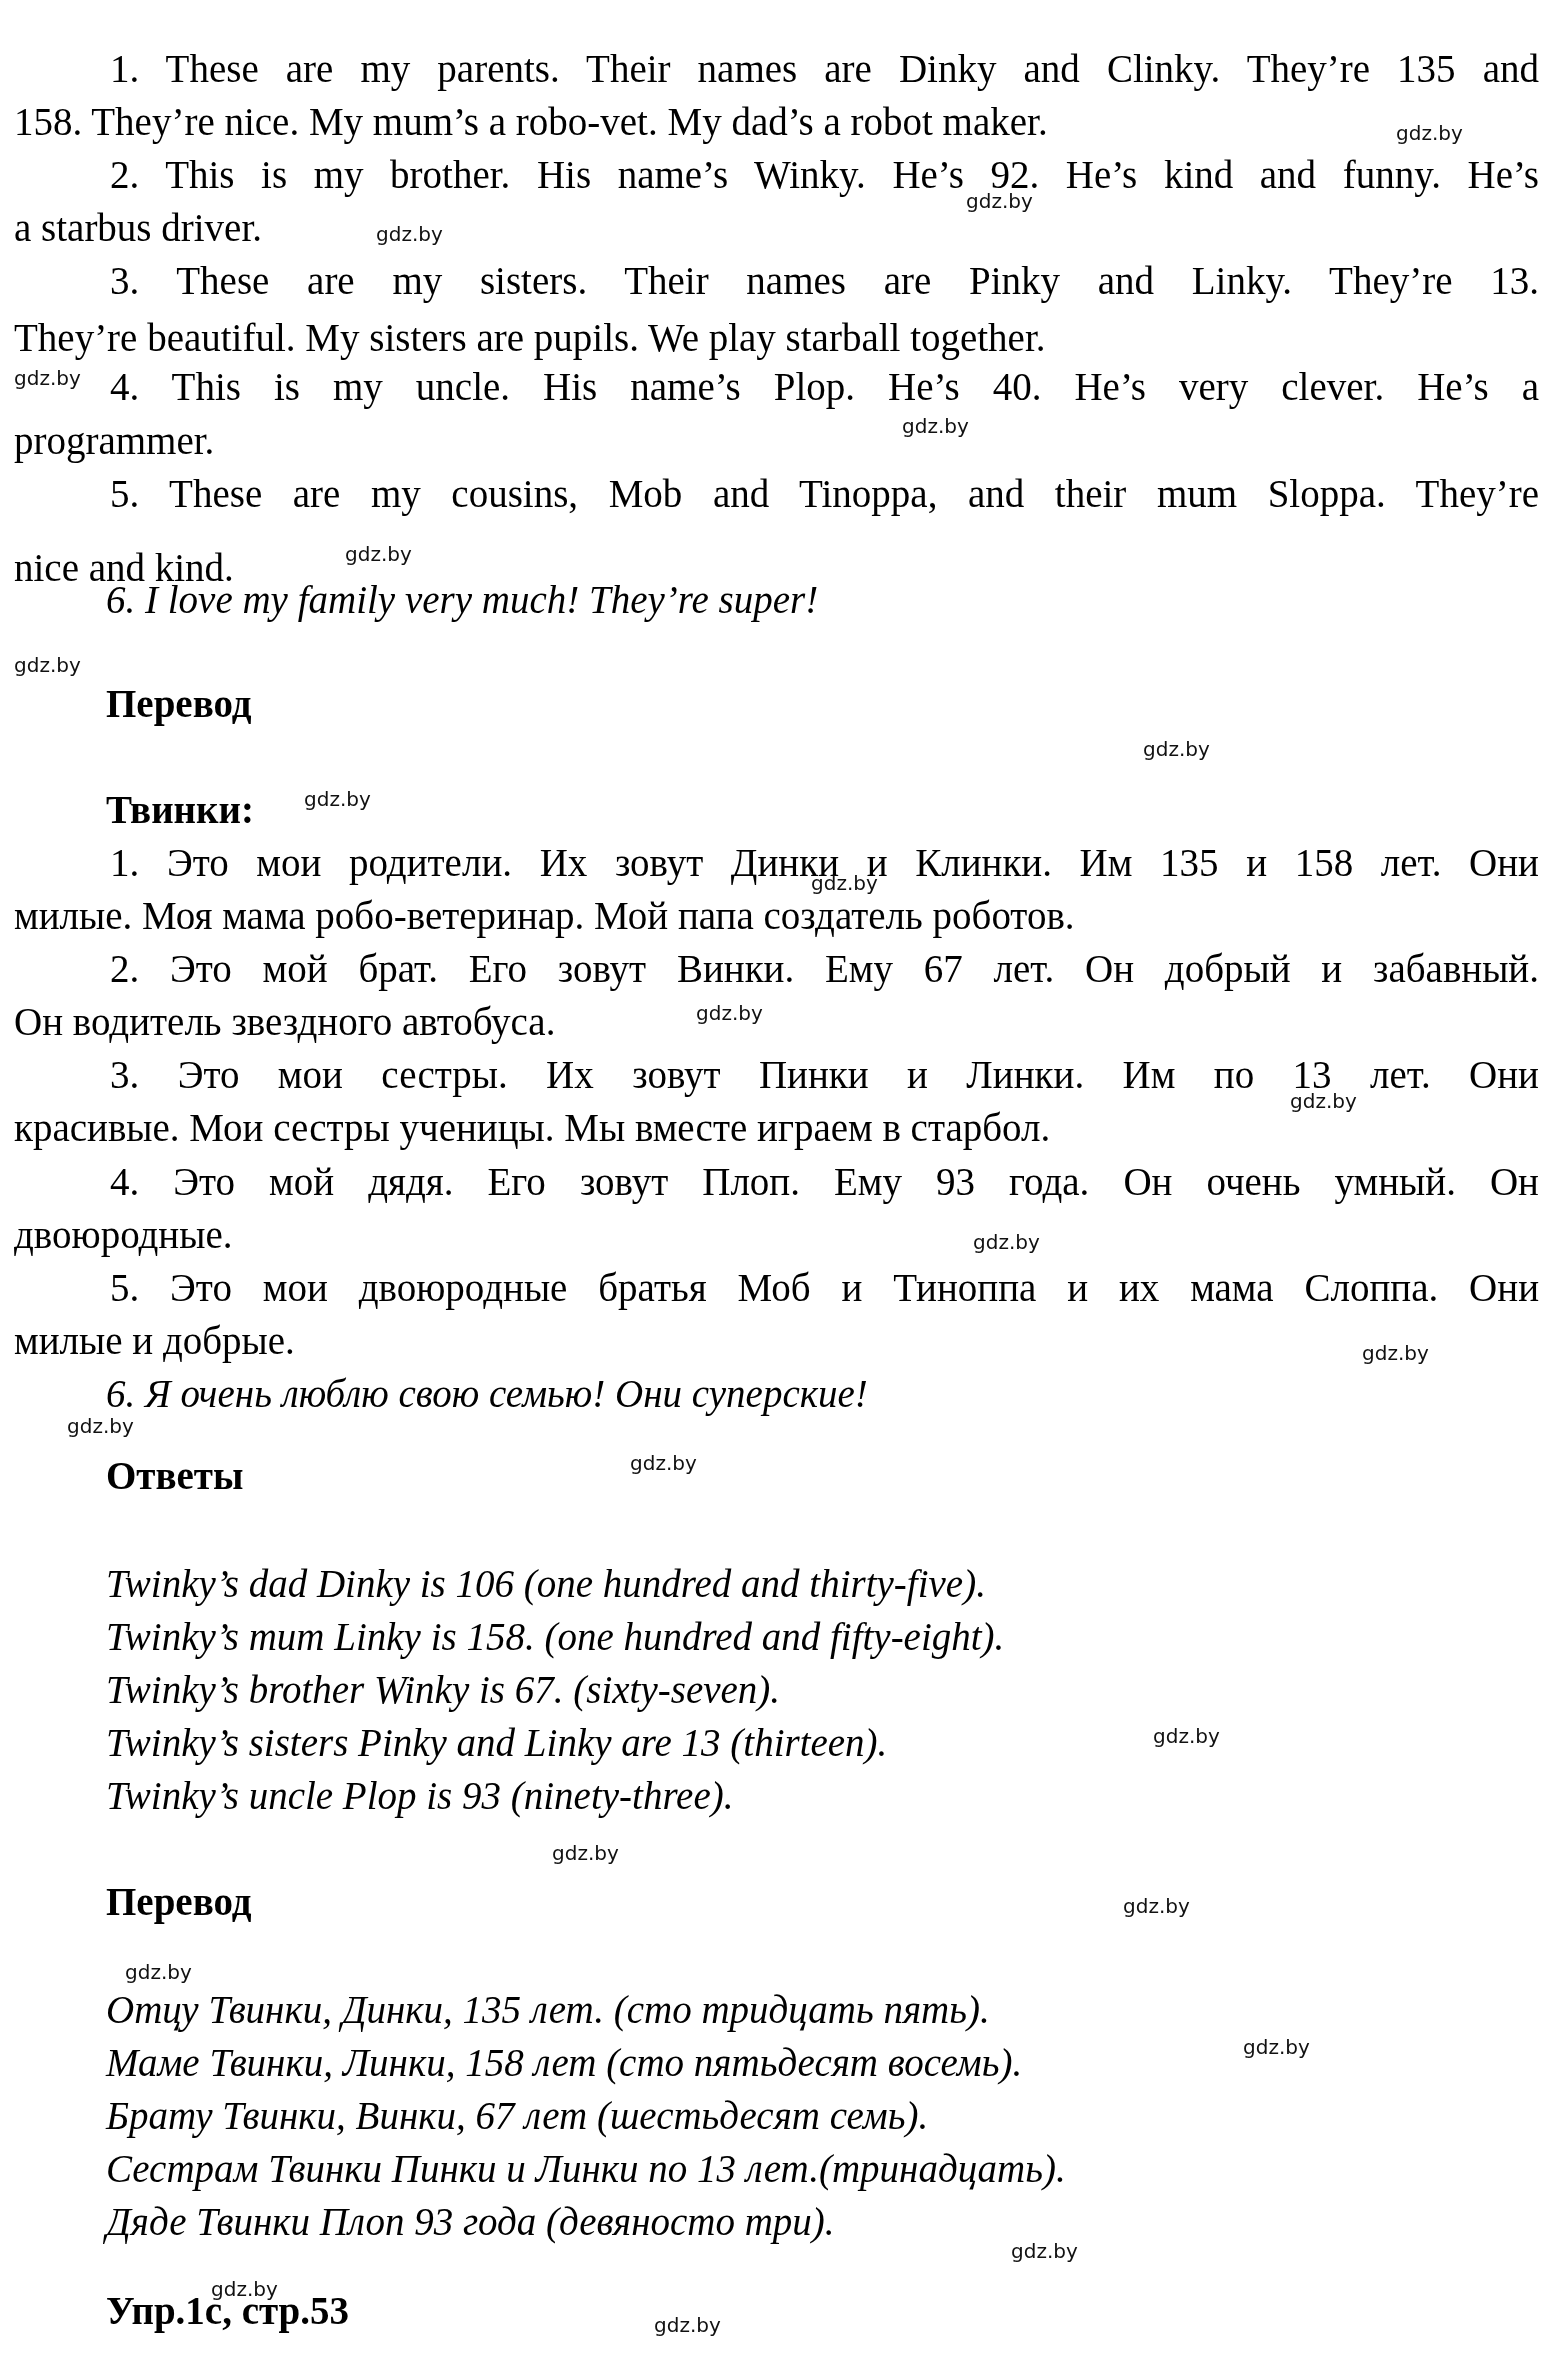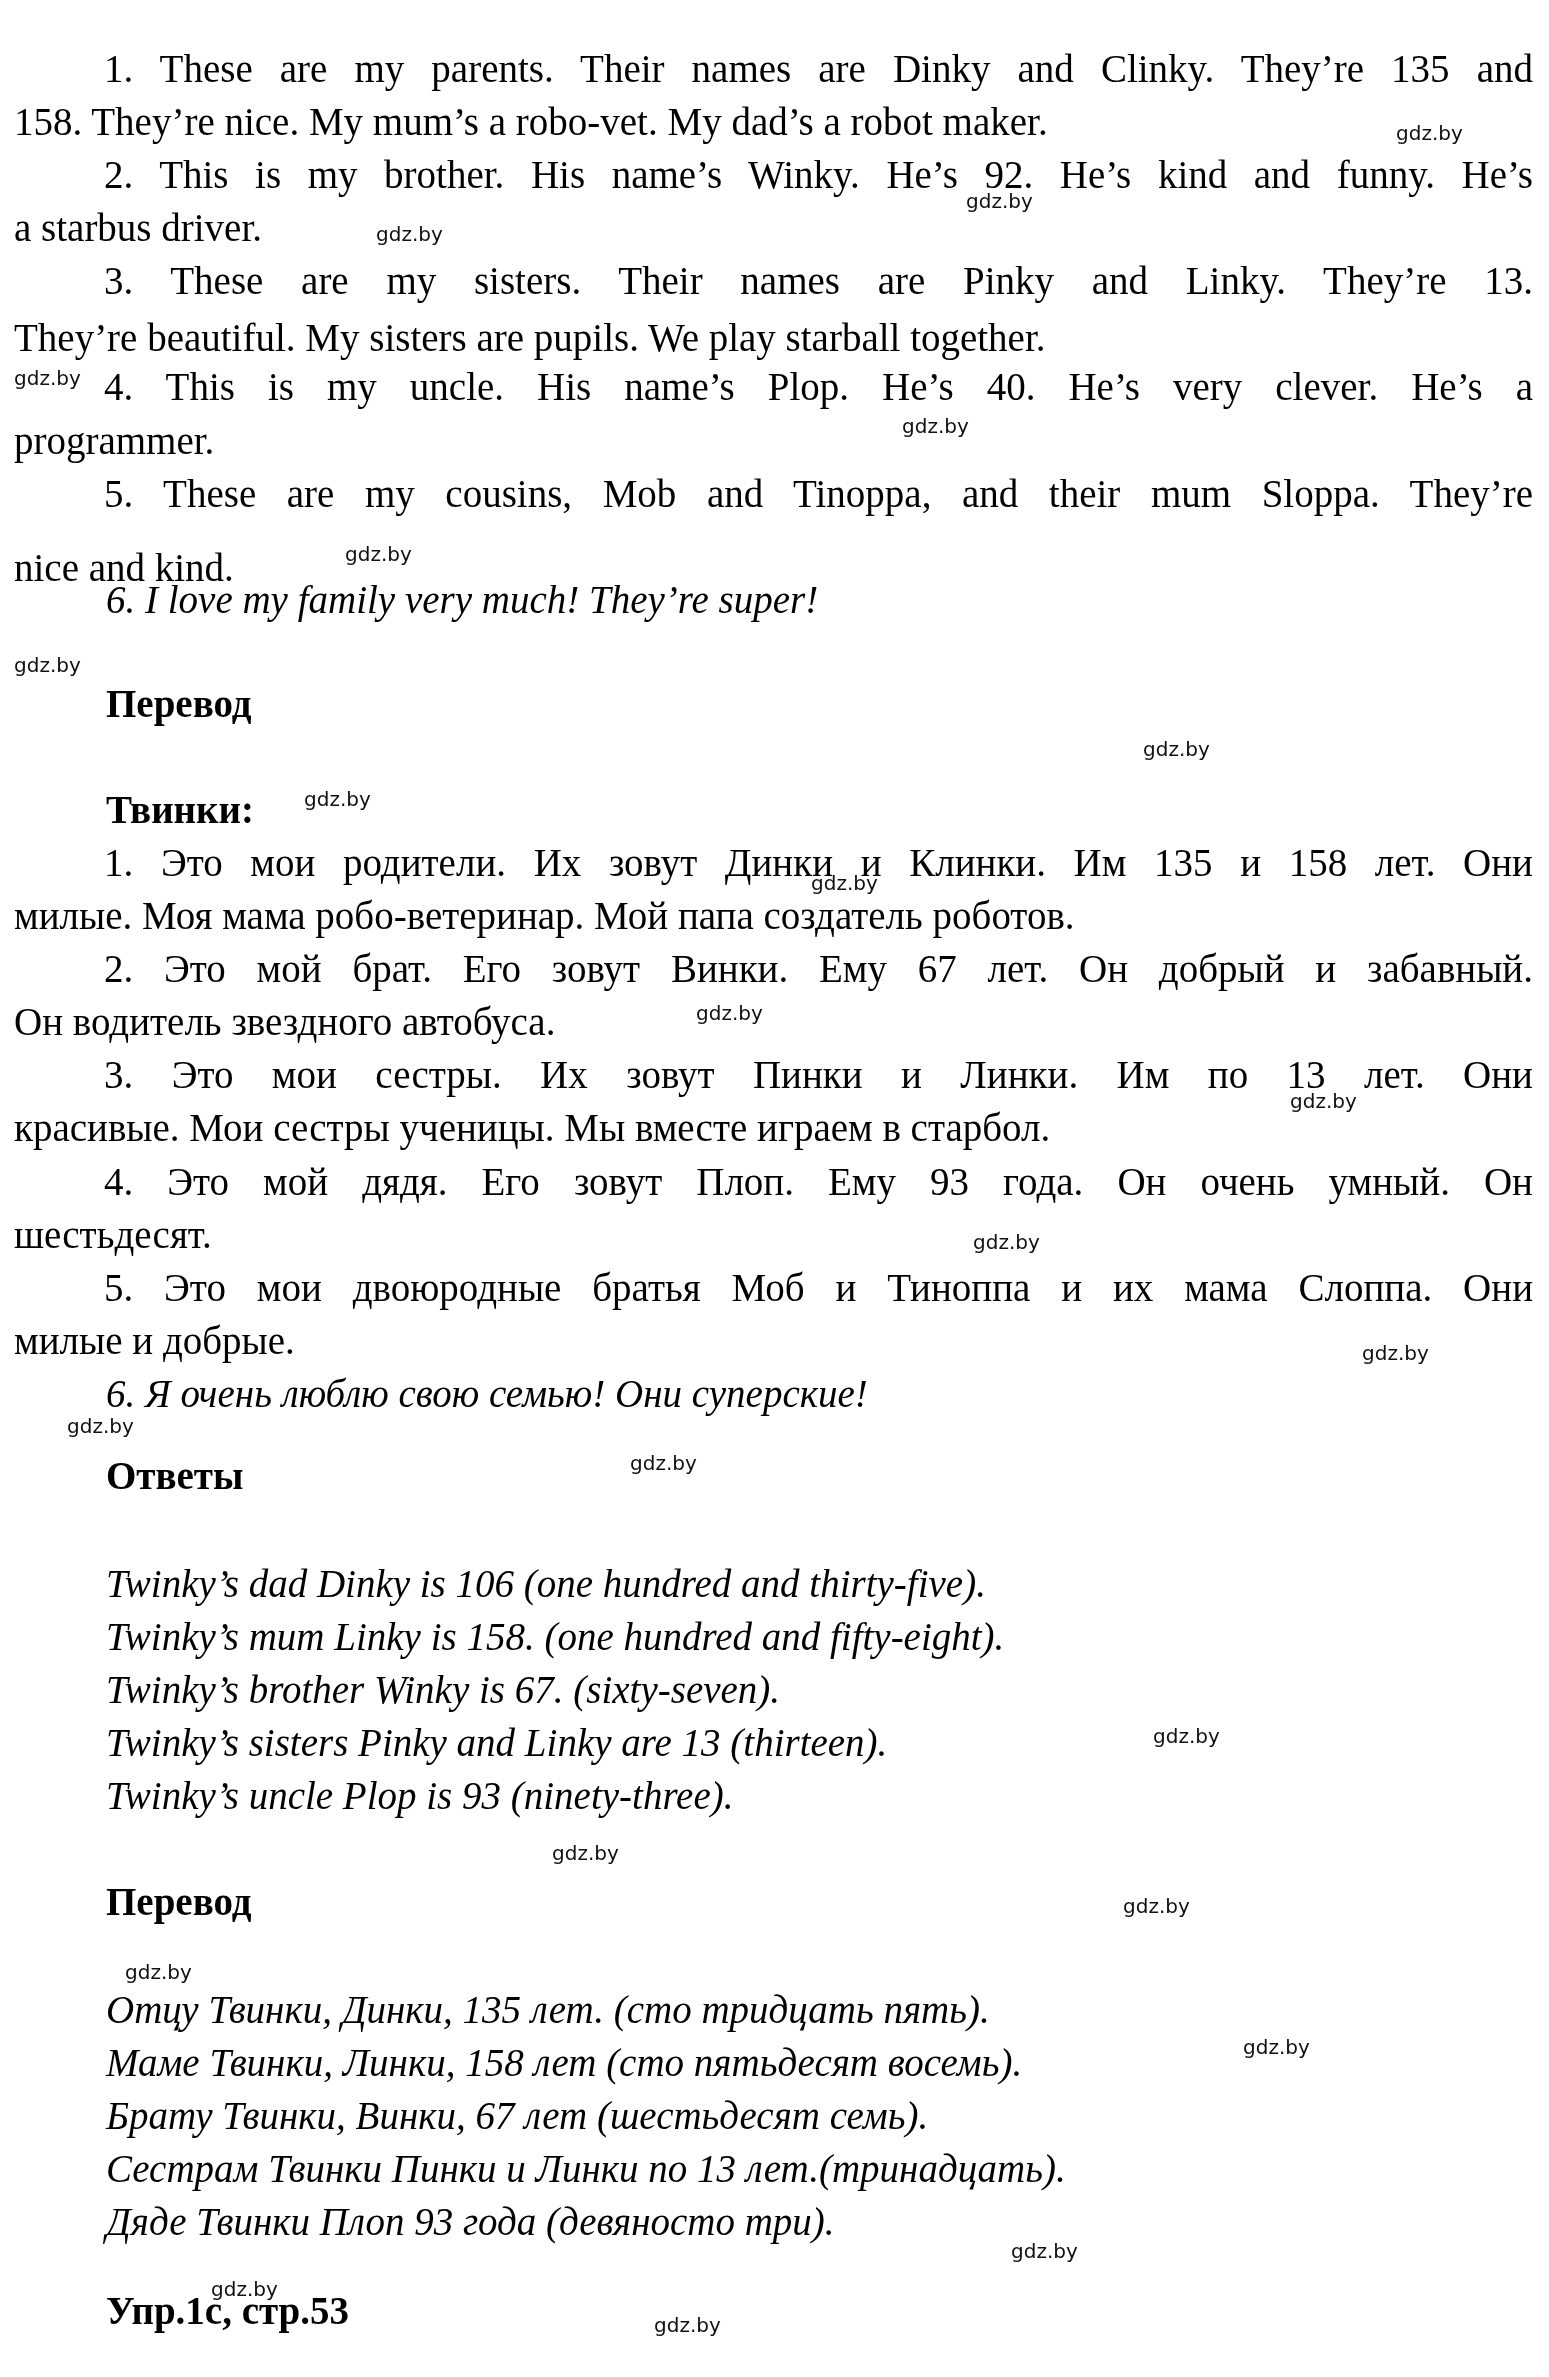--- a/index.html
+++ b/index.html
@@ -13,21 +13,21 @@
     .footer {
       position: absolute; left: 0; width: 1549px; top: 2337px; height: 34px;
       text-align: center; font-family: "DejaVu Sans", sans-serif; font-size: 24px; line-height: 34px;
       color: #4b0f8c; white-space: pre;
     }
     .line {
       position: absolute; font-family: "Liberation Serif", serif; font-size: 39px; line-height: 47px;
       color: #000; white-space: nowrap;
     }
     .just { left: 14px; width: 1521px; text-align: justify; text-align-last: justify; }
-    .just.indent { left: 104px; width: 1429px; }
+    .just.indent { left: 110px; width: 1429px; }
     .plain { left: 14px; }
     .plain.indent { left: 106px; font-style: italic; }
     .heading { position: absolute; left: 106px; font-family: "Liberation Serif", serif; font-weight: bold; font-size: 39px; line-height: 47px; color: #000; white-space: nowrap; }
     .wm { position: absolute; font-family: "DejaVu Sans", sans-serif; font-size: 20px; line-height: 23.4px; color: #111; white-space: nowrap; }
   </style>
 </head>
 <body>
 
 <div class="page">
 
@@ -58,21 +58,21 @@
     <div class="line just indent" style="top:839px">1. Это мои родители. Их зовут Динки и Клинки. Им 135 и 158 лет. Они</div>
     <div class="line plain" style="top:892px">милые. Моя мама робо-ветеринар. Мой папа создатель роботов.</div>
 
     <div class="line just indent" style="top:945px">2. Это мой брат. Его зовут Винки. Ему 67 лет. Он добрый и забавный.</div>
     <div class="line plain" style="top:998px">Он водитель звездного автобуса.</div>
 
     <div class="line just indent" style="top:1051px">3. Это мои сестры. Их зовут Пинки и Линки. Им по 13 лет. Они</div>
     <div class="line plain" style="top:1104px">красивые. Мои сестры ученицы. Мы вместе играем в старбол.</div>
 
     <div class="line just indent" style="top:1158px">4. Это мой дядя. Его зовут Плоп. Ему 93 года. Он очень умный. Он</div>
-    <div class="line plain" style="top:1211px">шестьдесят.</div>
+    <div class="line plain" style="top:1211px">двоюродные.</div>
 
     <div class="line just indent" style="top:1264px">5. Это мои двоюродные братья Моб и Тиноппа и их мама Слоппа. Они</div>
     <div class="line plain" style="top:1317px">милые и добрые.</div>
 
     <div class="line plain indent" style="top:1370px">6. Я очень люблю свою семью! Они суперские!</div>
   </div>
 
   <div>
     <div class="heading" style="top:1452px">Ответы</div>
     <div class="line plain indent" style="top:1560px">Twinky’s dad Dinky is 106 (one hundred and thirty-five).</div>

